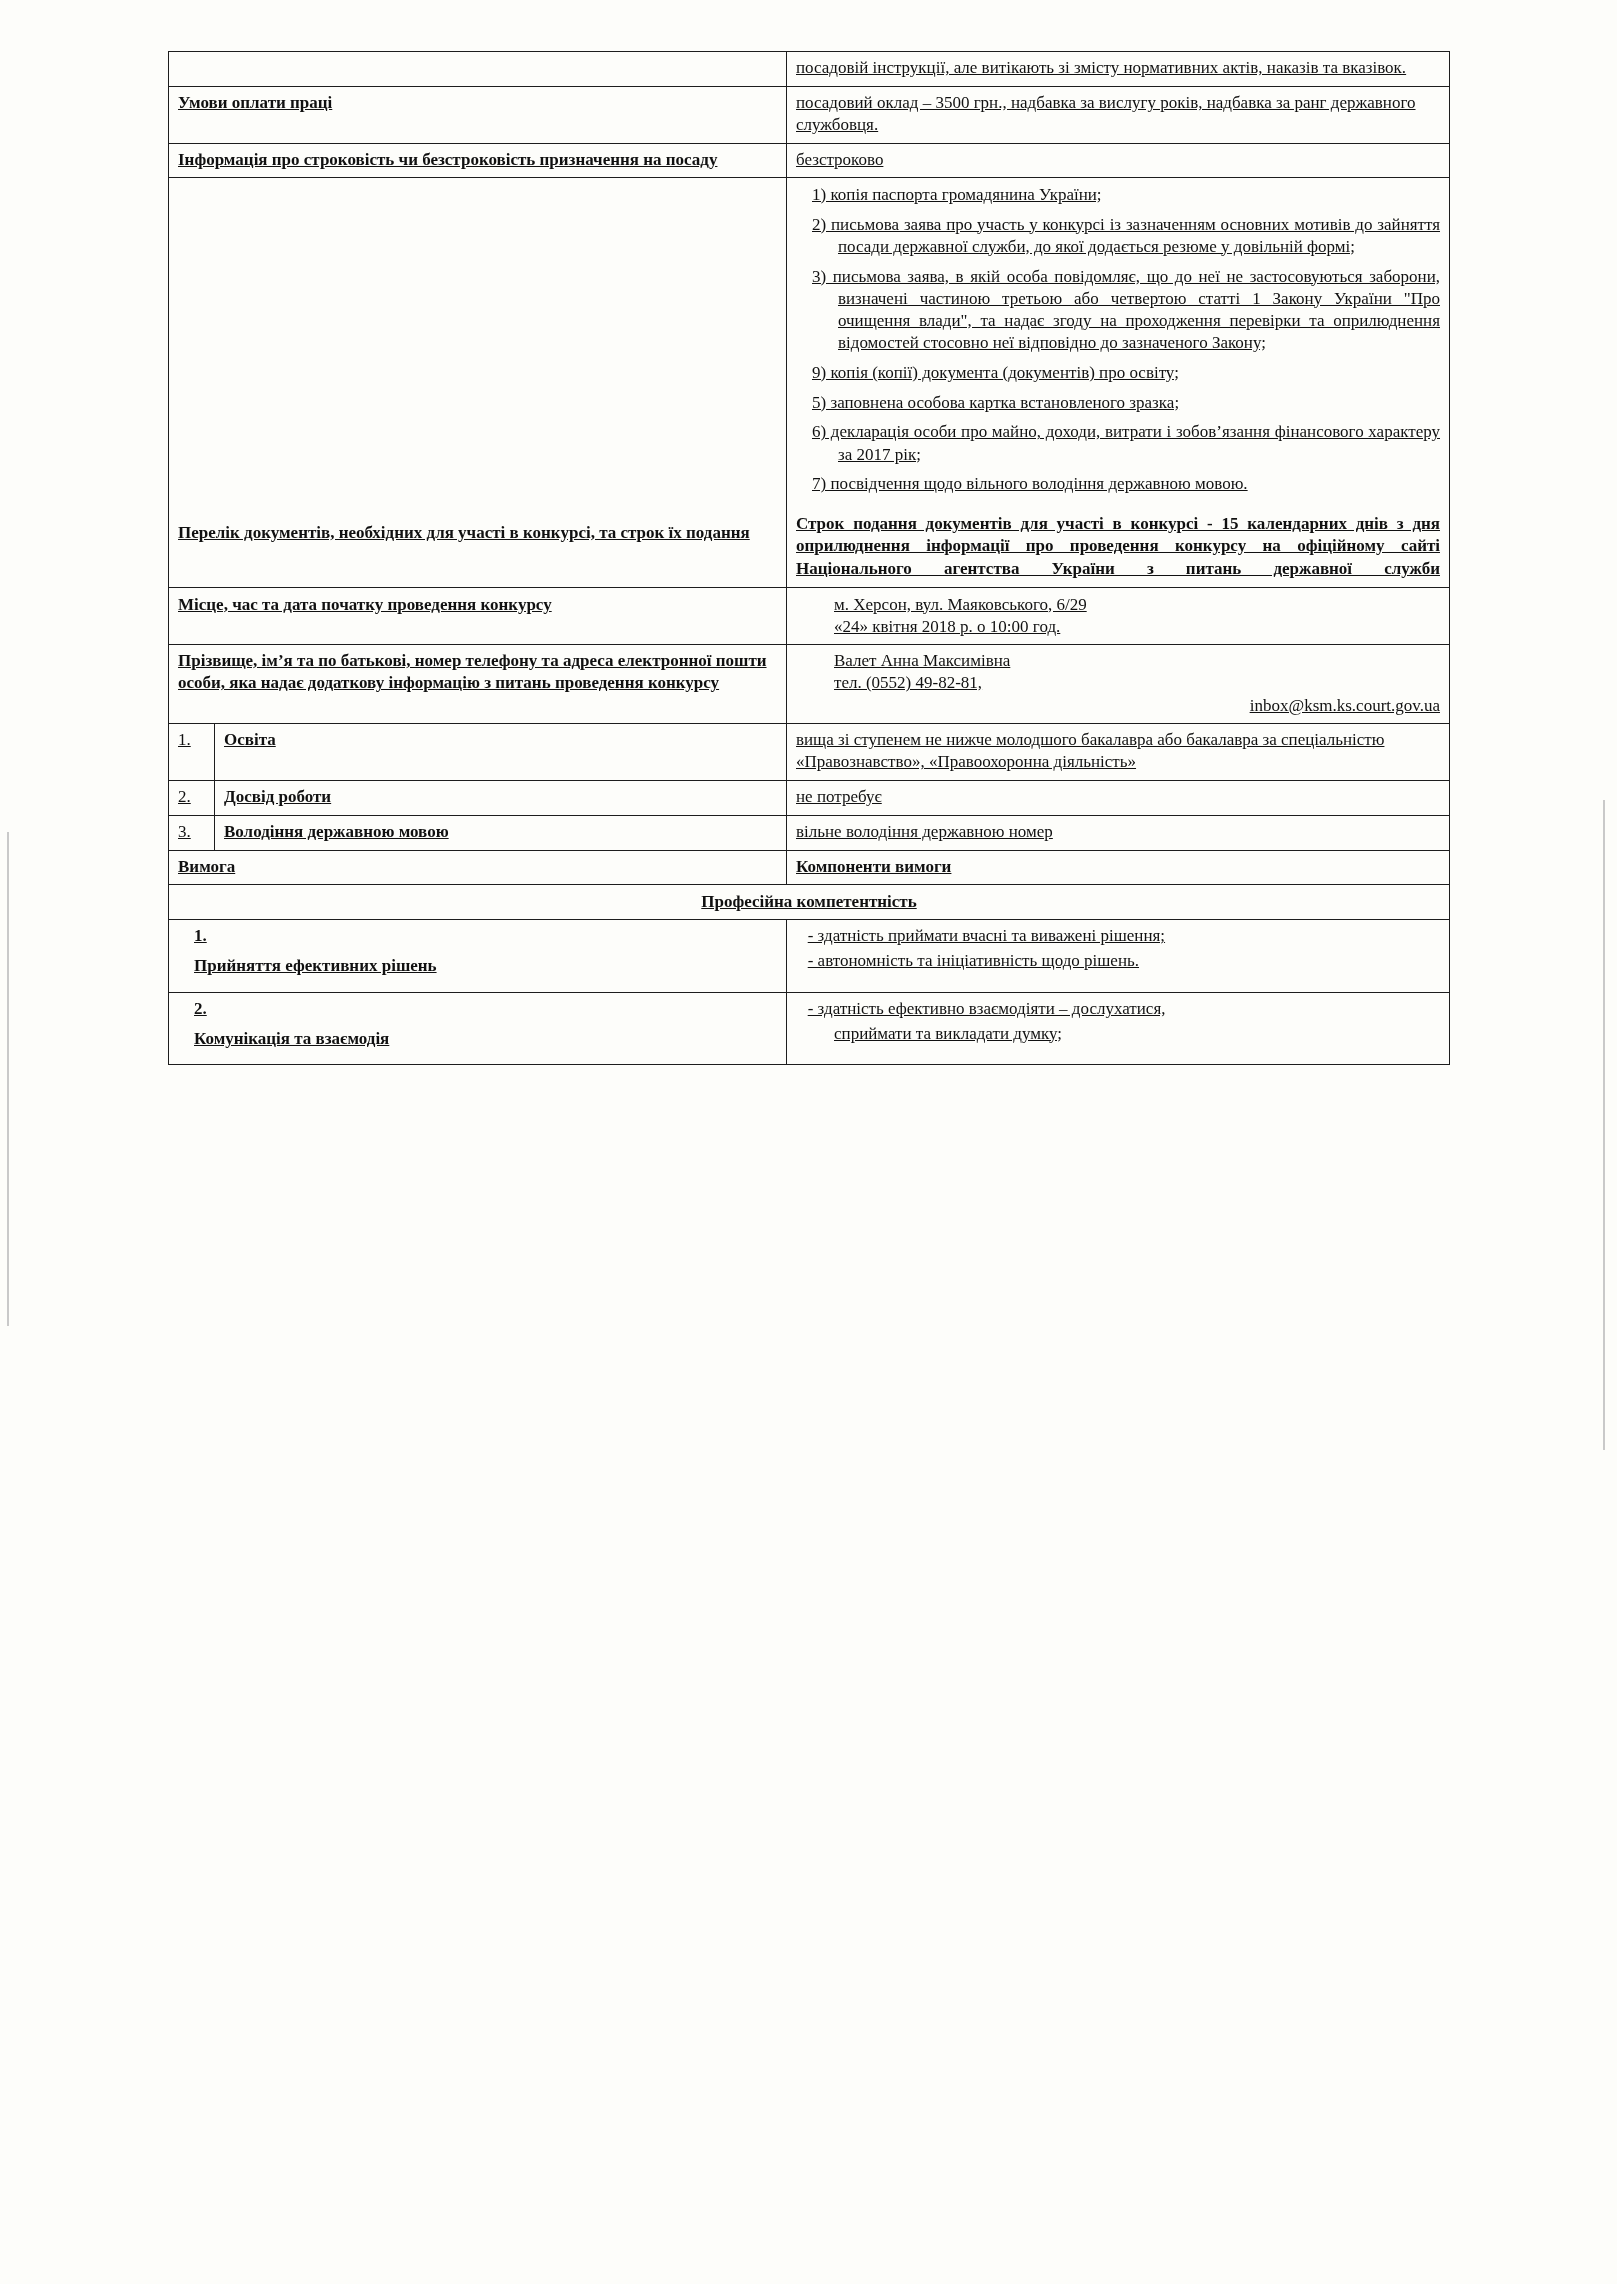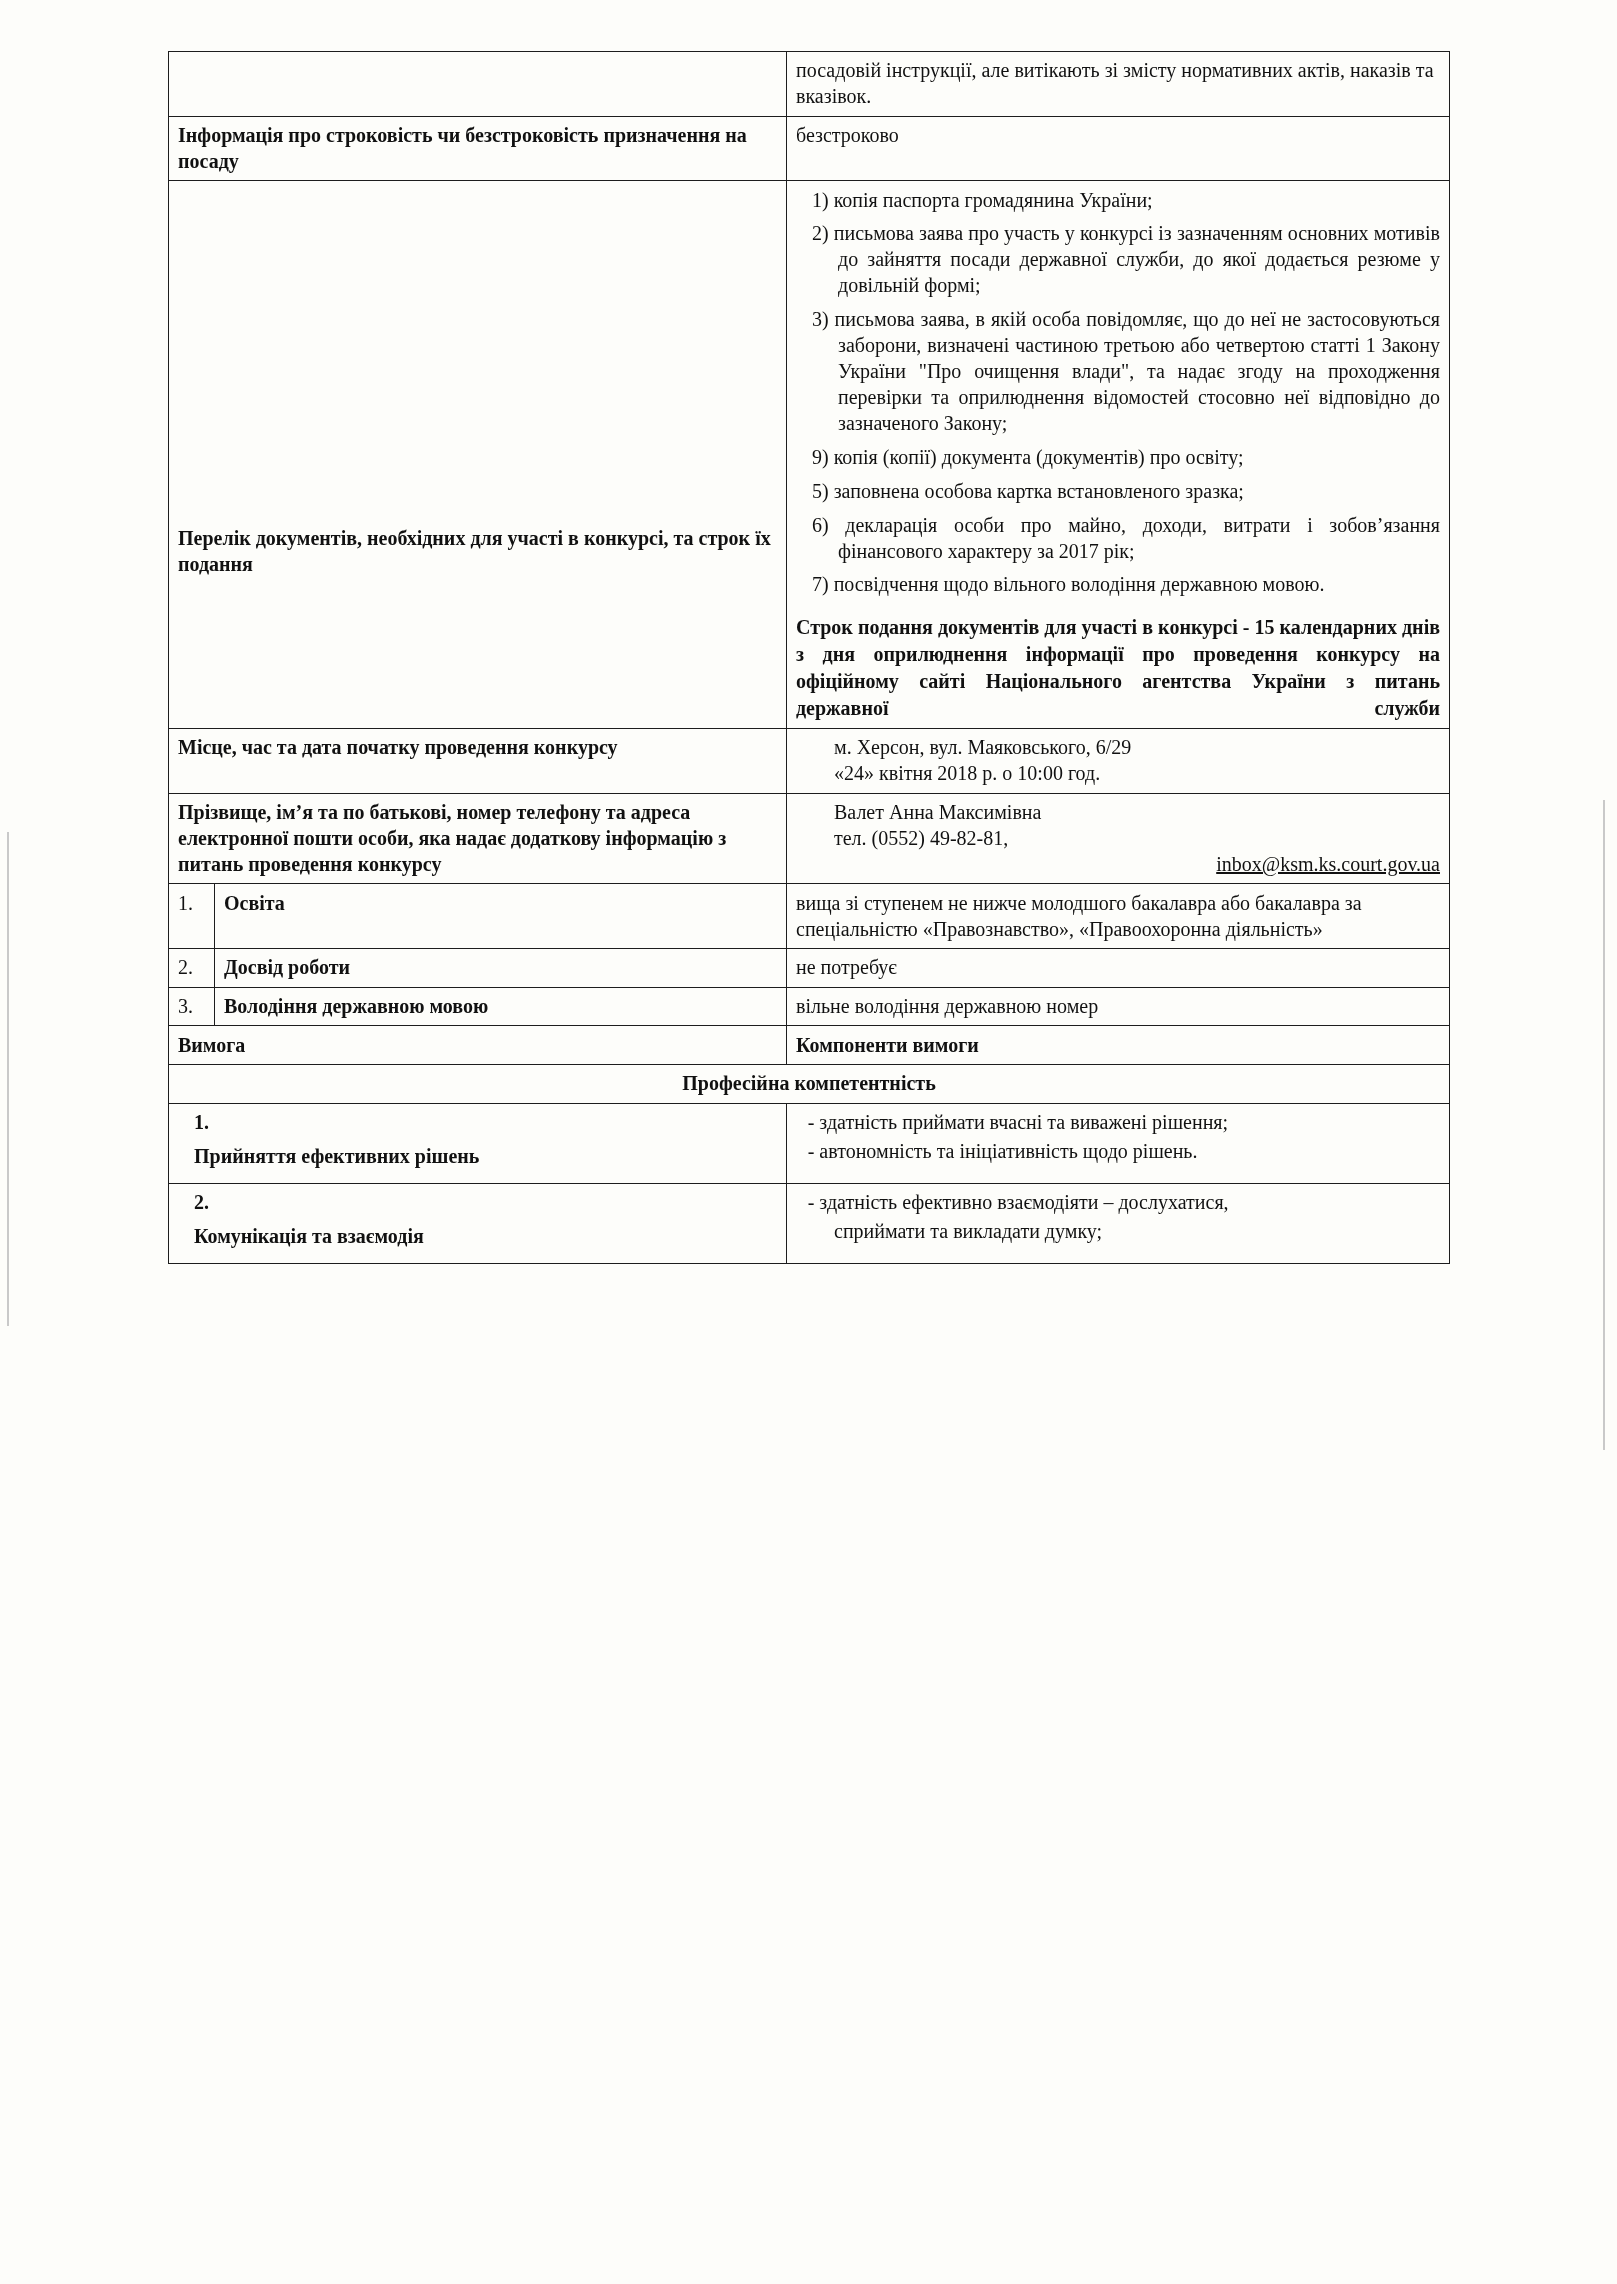--- a/index.html
+++ b/index.html
@@ -32,22 +32,23 @@
     left: 168px;
     top: 51px;
     width: 1281px;
     border-collapse: collapse;
     table-layout: fixed;
   }
   .doc-table td {
     border: 1.3px solid #1d1d1d;
     vertical-align: top;
     padding: 5.2px 9px 6.5px 9px;
-    font-size: 20px;
+    font-size: 17px;
     line-height: 1.30;
+    text-decoration: underline;
   }
   .col-num { width: 46px; }
   .col-label { width: 572px; }
   .col-value { width: 663px; }
   .label-cell { font-weight: bold; }
   .value-cell { font-weight: normal; }
   .justify { text-align: justify; margin-top: 31px; }
 
   .section-head {
     text-align: center;
@@ -113,20 +114,24 @@
       <col class="col-label">
       <col class="col-value">
     </colgroup>
 
     <tbody>
         <tr>
       <td colspan="2" class="label-cell"></td>
       <td class="value-cell">посадовій інструкції, але витікають зі змісту нормативних актів, наказів та вказівок.</td>
     </tr>
 
+    <tr>
+      <td colspan="2" class="label-cell">Умови оплати праці</td>
+      <td class="value-cell">посадовий оклад – 3500 грн., надбавка за вислугу років, надбавка за ранг державного службовця.</td>
+    </tr>
 
     <tr>
       <td colspan="2" class="label-cell">Інформація про строковість чи безстроковість призначення на посаду</td>
       <td class="value-cell">безстроково</td>
     </tr>
 
     <tr>
       <td colspan="2" class="label-cell">
         <span class="mid-label">Перелік документів, необхідних для участі в конкурсі, та строк їх подання</span>
       </td>

